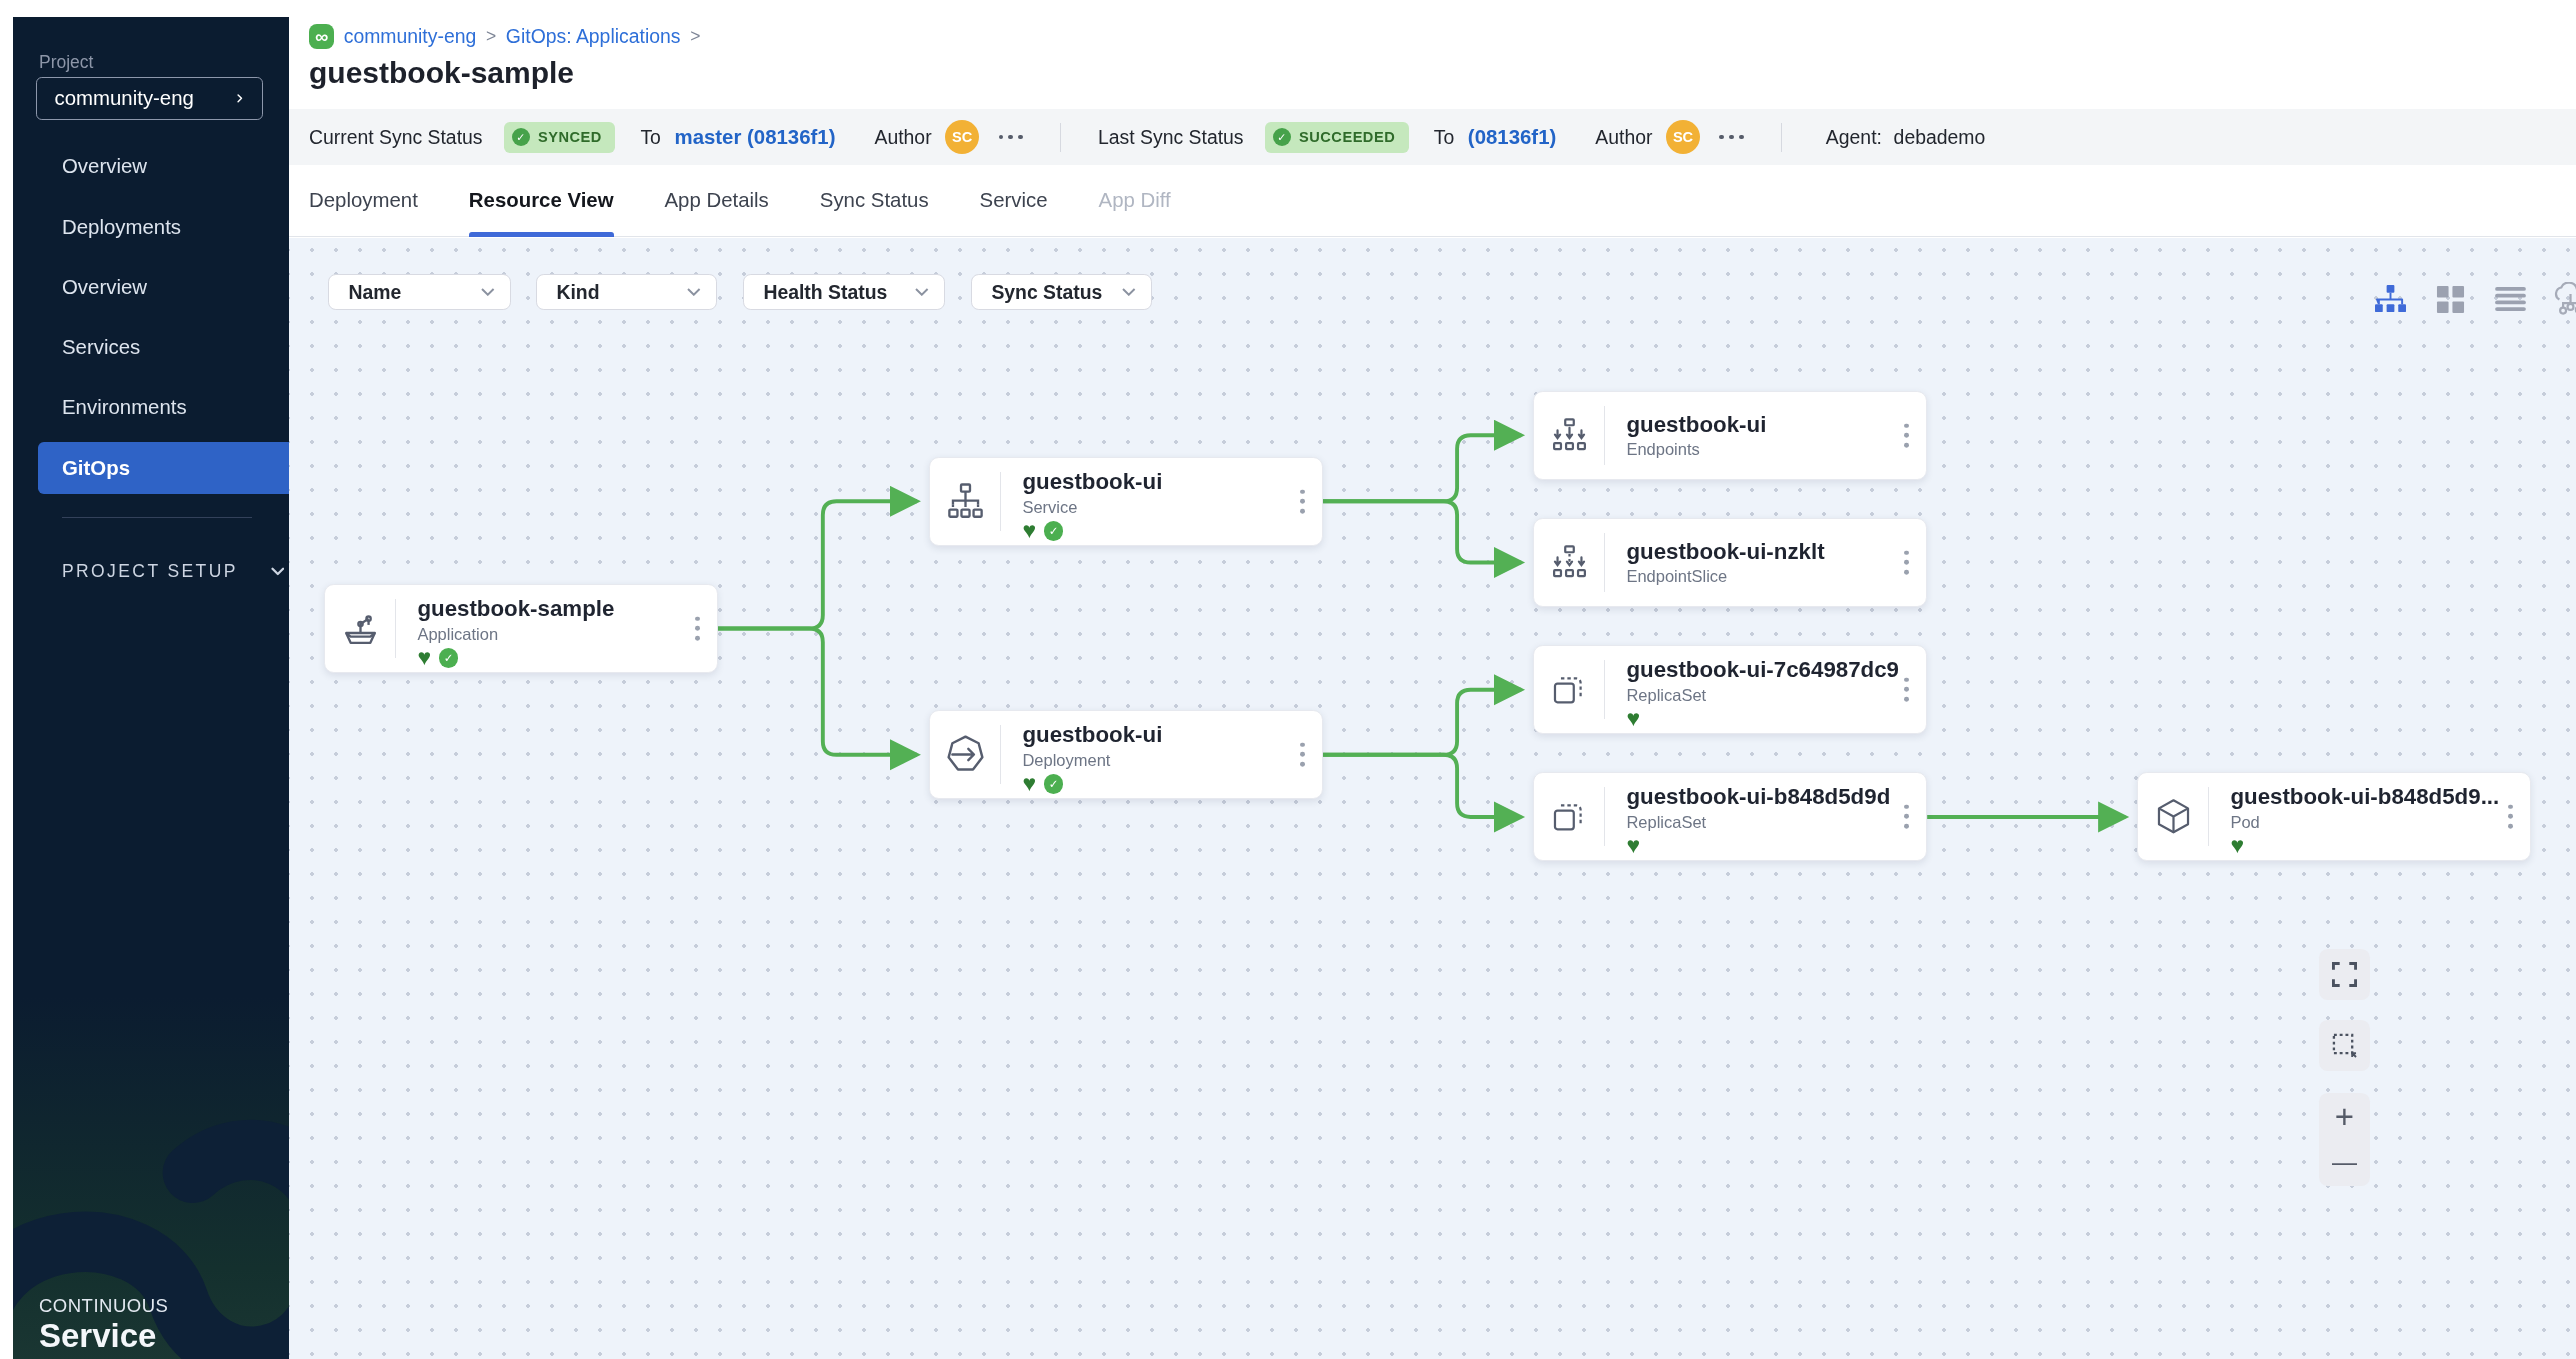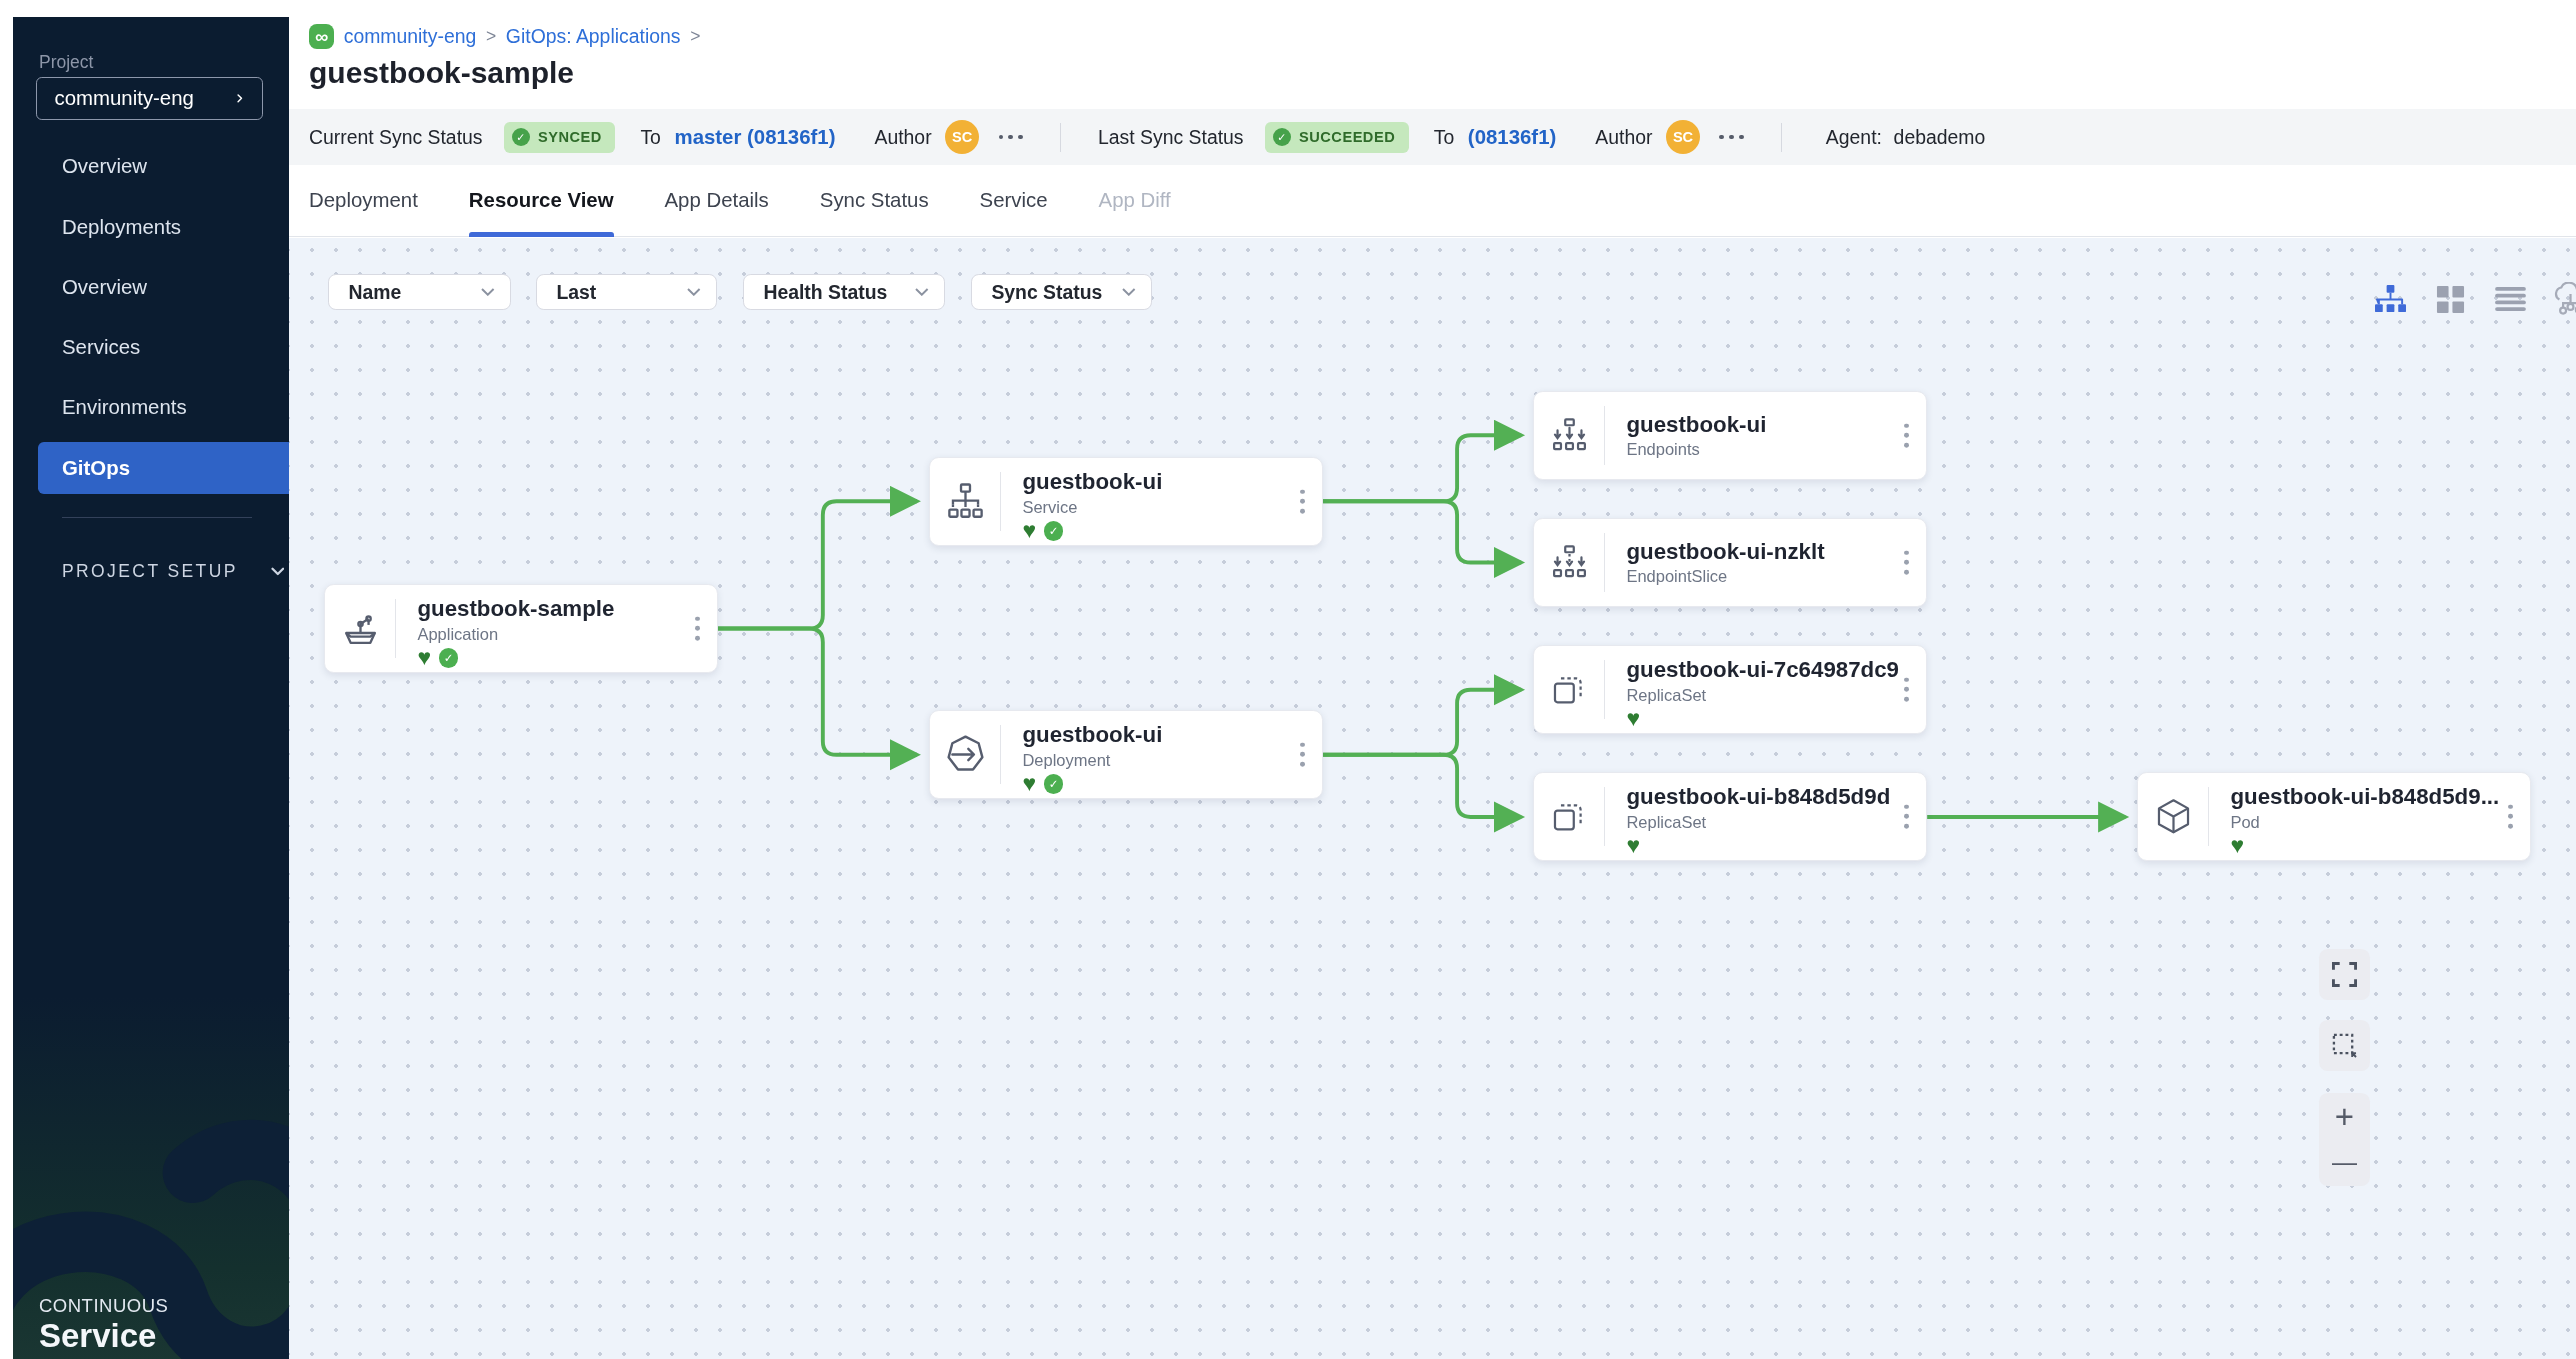--- a/index.html
+++ b/index.html
@@ -196,21 +196,21 @@
 
 <div id="canvas">
 
   <div class="filter-box" style="left:52px;  width:183px;">
     <span>Name</span>
     <svg class="chev" viewBox="0 0 14 9">
         <polyline points="1,1 7,7 13,1" fill="none" stroke="#8b92a0" stroke-width="2"></polyline>
       </svg>
   </div>
   <div class="filter-box" style="left:260px; width:181px;">
-    <span>Last</span>
+    <span>Kind</span>
     <svg class="chev" viewBox="0 0 14 9">
         <polyline points="1,1 7,7 13,1" fill="none" stroke="#8b92a0" stroke-width="2"></polyline>
       </svg>
   </div>
   <div class="filter-box" style="left:467px; width:202px;">
     <span>Health Status</span>
     <svg class="chev" viewBox="0 0 14 9">
         <polyline points="1,1 7,7 13,1" fill="none" stroke="#8b92a0" stroke-width="2"></polyline>
       </svg>
   </div>

